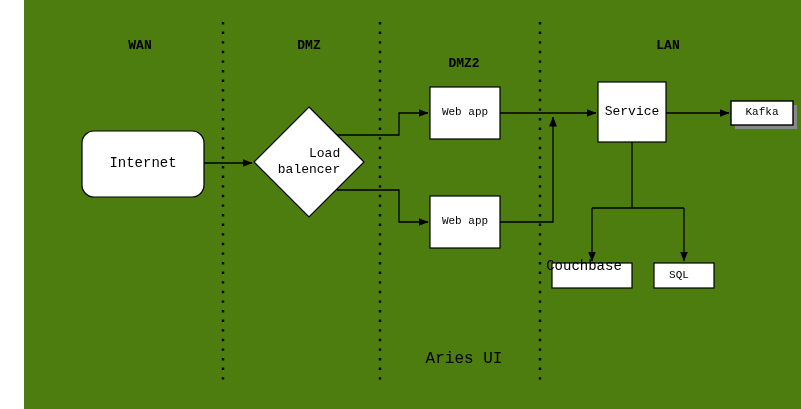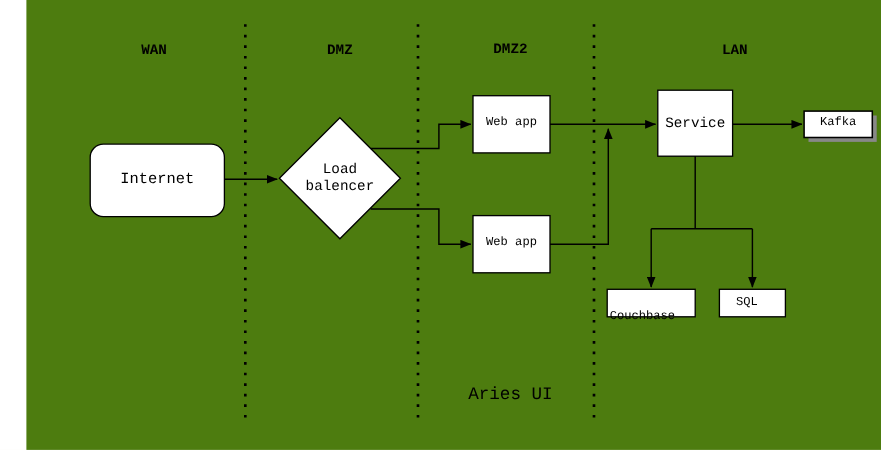--- a/index.html
+++ b/index.html
@@ -39,21 +39,21 @@
     white-space: nowrap;
     transform: translateX(-50%);
     text-align: center;
   }
   .node-label {
     position: absolute;
     display: flex;
     align-items: center;
     justify-content: center;
     color: #000000;
-    text-align: center;
+    text-align: right;
     line-height: 1.25;
     pointer-events: none;
     white-space: pre-line;
   }
 </style>
 </head>
 <body>
 
 <div id="canvas">
 
@@ -101,35 +101,35 @@
     <polyline points="608,142 608,208" fill="none" stroke="#000000" stroke-width="1.3"></polyline>
     <line x1="568" y1="208" x2="660" y2="208" stroke="#000000" stroke-width="1.3"></line>
 
     <line x1="568" y1="208" x2="568" y2="261" stroke="#000000" stroke-width="1.3" marker-end="url(#arrow)"></line>
 
     <line x1="660" y1="208" x2="660" y2="261" stroke="#000000" stroke-width="1.3" marker-end="url(#arrow)"></line>
   </svg>
 
   <div class="zone-label" style="left:116px; top:38px;">WAN</div>
   <div class="zone-label" style="left:285px; top:38px;">DMZ</div>
-  <div class="zone-label" style="left:440px; top:37px;">DMZ2</div>
+  <div class="zone-label" style="left:440px; top:56px;">DMZ2</div>
   <div class="zone-label" style="left:644px; top:38px;">LAN</div>
 
   <div class="node-label" style="left:58px; top:131px; width:122px; height:66px; font-size:14px;">Internet</div>
 
   <div class="node-label" style="left:230px; top:107px; width:110px; height:110px; font-size:13px;">Load
 balencer</div>
 
   <div class="node-label" style="left:406px; top:87px; width:70px; height:52px; font-size:11px;">Web app</div>
 
   <div class="node-label" style="left:406px; top:196px; width:70px; height:52px; font-size:11px;">Web app</div>
 
   <div class="node-label" style="left:574px; top:82px; width:68px; height:60px; font-size:13px;">Service</div>
 
   <div class="node-label" style="left:707px; top:101px; width:62px; height:24px; font-size:11px;">Kafka</div>
 
-  <div class="node-label" style="left:528px; top:276px; width:64px; height:25px; font-size:11px;">Couchbase</div>
+  <div class="node-label" style="left:528px; top:254px; width:64px; height:25px; font-size:14px;">Couchbase</div>
 
   <div class="node-label" style="left:630px; top:263px; width:50px; height:25px; font-size:11px;">SQL</div>
 
   <div class="caption" style="left:440px; top:350px;">Aries UI</div>
 
 </div>
 
 </body></html>

